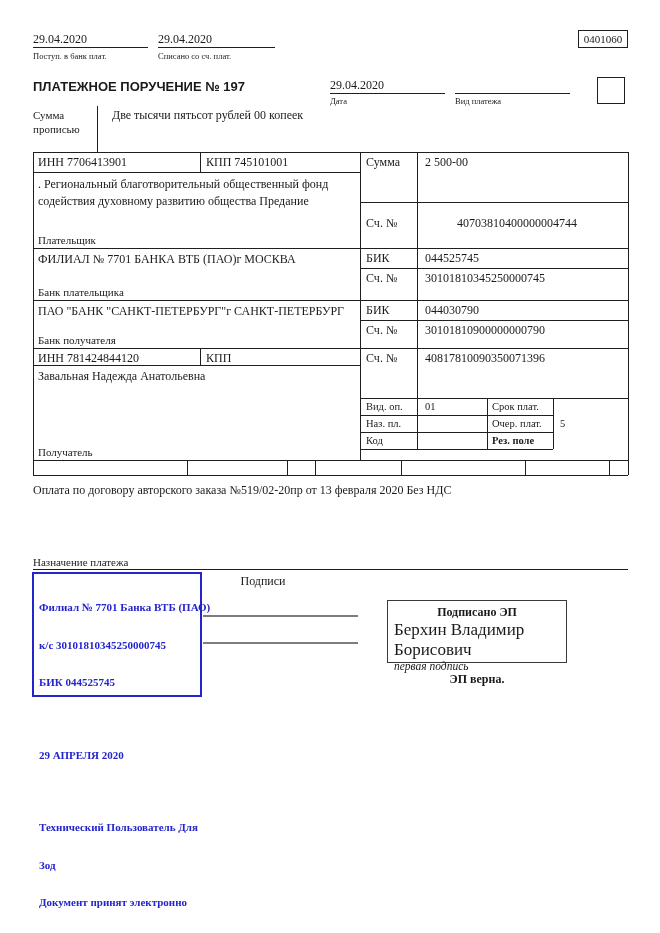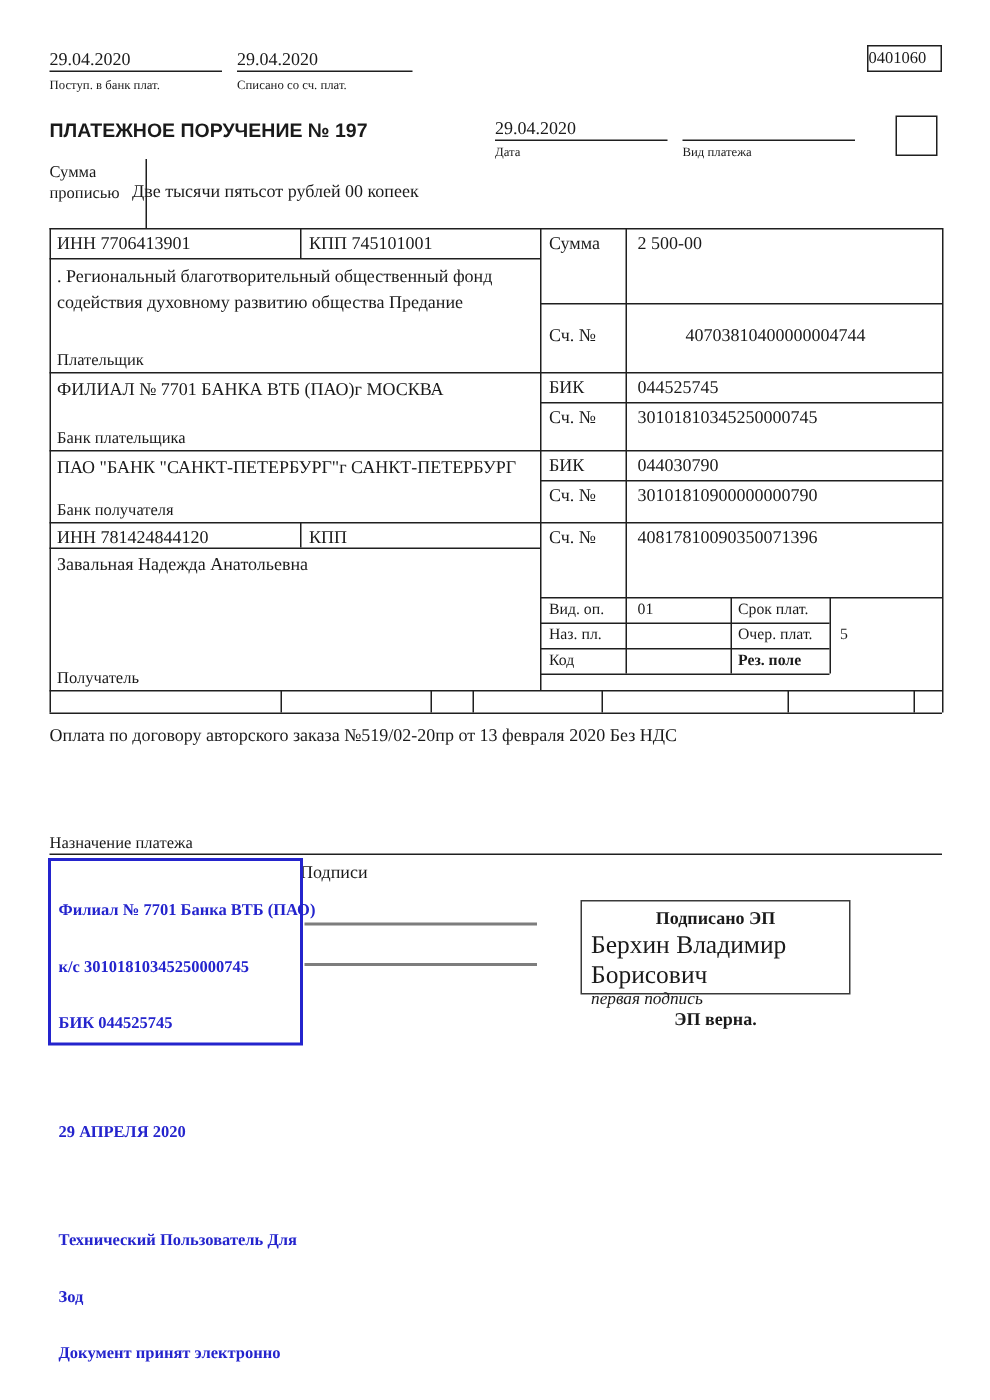--- a/index.html
+++ b/index.html
@@ -9,21 +9,21 @@
   .hl { position:absolute; height:1px; background:#1f1f1f; }
   .vl { position:absolute; width:1px; background:#1f1f1f; }
   .t12 { font-size:12px; line-height:15px; white-space:nowrap; }
   .t11 { font-size:11px; line-height:14px; white-space:nowrap; }
   .t10 { font-size:10.5px; line-height:13px; white-space:nowrap; }
   .t8  { font-size:8.5px;  line-height:10px; white-space:nowrap; }
   .wrap { white-space:normal; }
   .title { font-family:"Liberation Sans", sans-serif; font-weight:bold; font-size:13px; white-space:nowrap; }
   .uline { border-bottom:1px solid #1f1f1f; }
   .box { position:absolute; border:1px solid #1f1f1f; }
-  .center { text-align:left; }
+  .center { text-align:center; }
   .sigline { position:absolute; height:2px; background:#7d7d7d; }
   .stamp { position:absolute; border:2px solid #2424cd; color:#2424cd; font-weight:bold; font-size:11px; line-height:13.5px; padding:3px 5px; }
   .stamp-line { min-height:11px; white-space:nowrap;margin-top:24px; }
   .esign { position:absolute; border:1px solid #3a3a3a; padding:4px 6px; }
   .esign .ttl { font-weight:bold; font-size:12px; text-align:center; }
   .esign .nm { font-size:17px; }
   .esign .it { font-size:11.5px; font-style:italic; }
   .esign .vr { font-weight:bold; font-size:12px; text-align:center; }
 </style>
 </head>
@@ -55,21 +55,21 @@
   <div class="hl" style="left:455px;top:93px;width:115px;"></div>
   <div class="abs t8" style="left:455px;top:96px;">Вид платежа</div>
 
   <div class="box" style="left:597px;top:77px;width:28px;height:27px;"></div>
 
   <div class="abs t11" style="left:33px;top:108px;">
     <div>Сумма</div>
     <div>прописью</div>
   </div>
   <div class="vl" style="left:97px;top:106px;height:46px;"></div>
-  <div class="abs t12" style="left:88px;top:108px;margin-top:12px;">Две тысячи пятьсот рублей 00 копеек</div>
+  <div class="abs t12" style="left:112px;top:108px;">Две тысячи пятьсот рублей 00 копеек</div>
 
   <div class="hl" style="left:33px;top:152px;width:595px;"></div>
   <div class="hl" style="left:33px;top:172px;width:327px;"></div>
   <div class="hl" style="left:360px;top:202px;width:268px;"></div>
   <div class="hl" style="left:33px;top:248px;width:595px;"></div>
   <div class="hl" style="left:360px;top:268px;width:268px;"></div>
   <div class="hl" style="left:33px;top:300px;width:595px;"></div>
   <div class="hl" style="left:360px;top:320px;width:268px;"></div>
   <div class="hl" style="left:33px;top:348px;width:595px;"></div>
   <div class="hl" style="left:33px;top:365px;width:327px;"></div>

